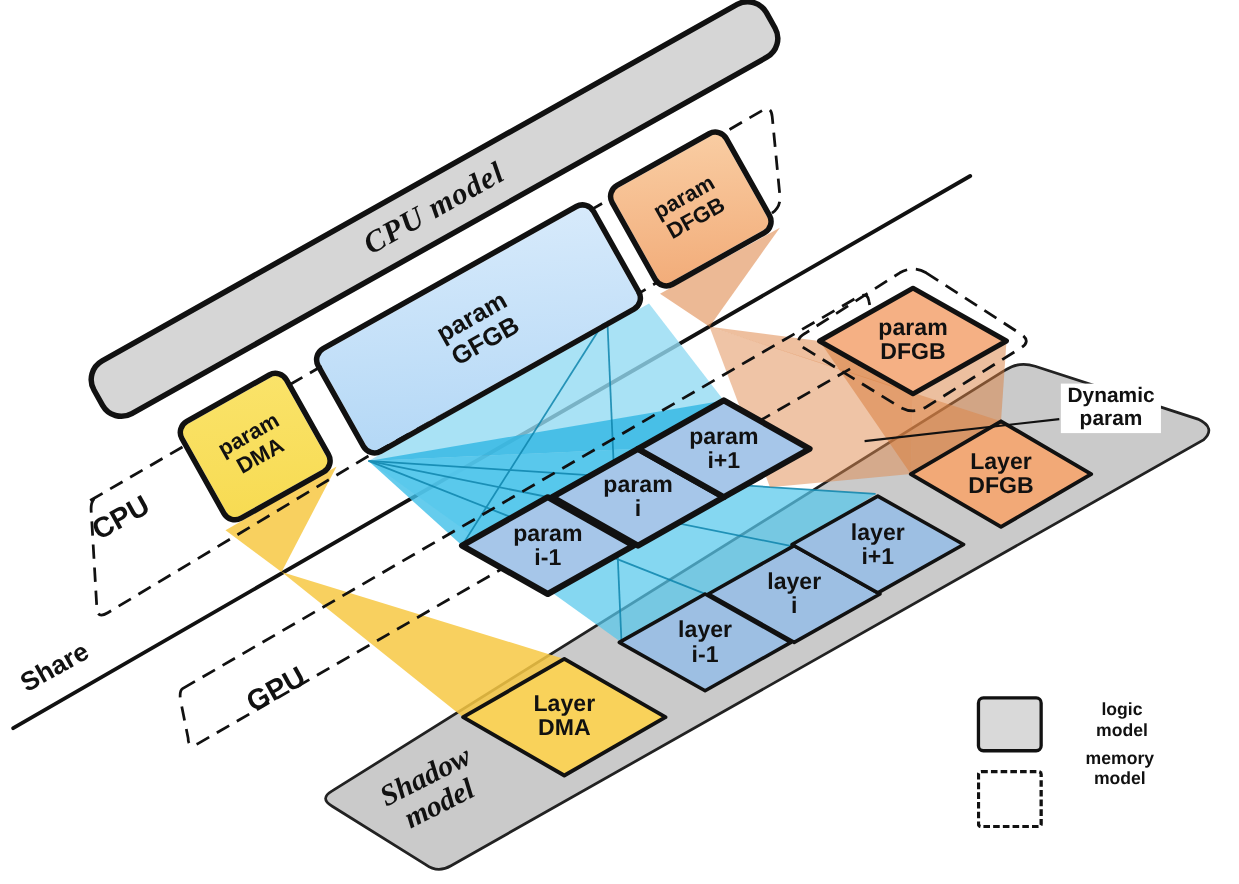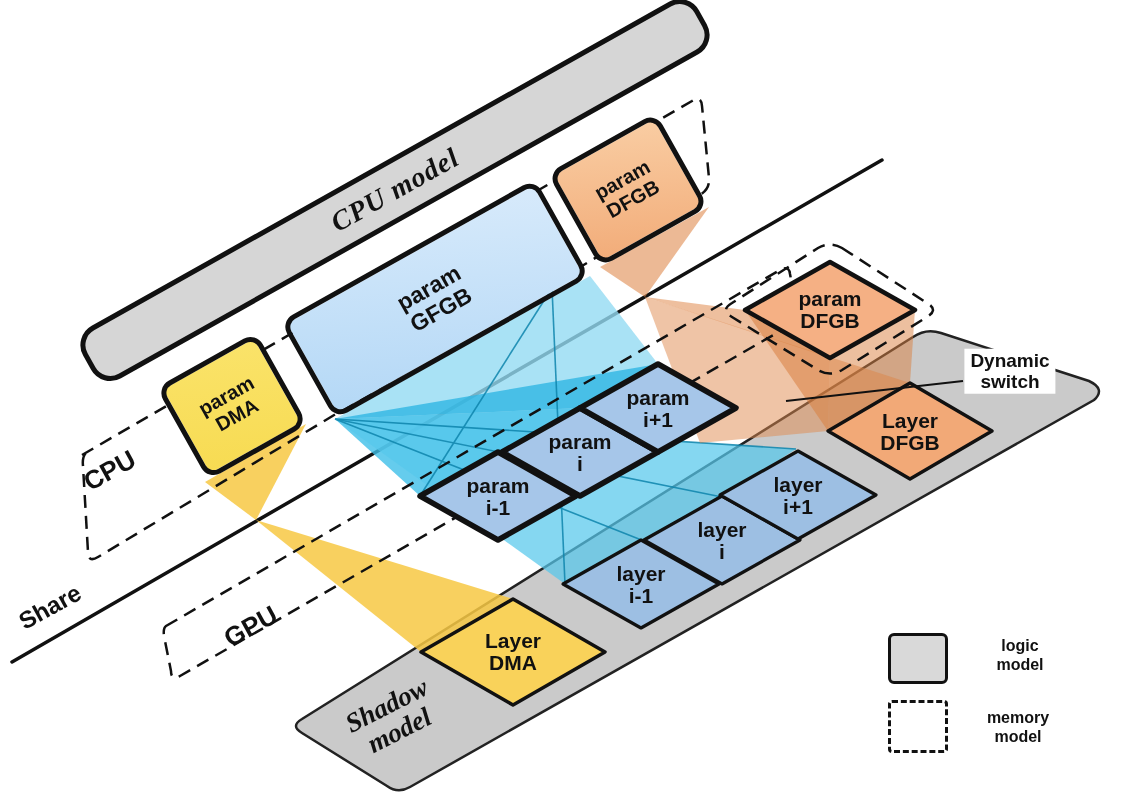--- a/index.html
+++ b/index.html
@@ -123,22 +123,22 @@
   <div class="lbl ground" style="left:798px;top:496px">layer
 i+1</div>
   <div class="lbl ground" style="left:513px;top:652px">Layer
 DMA</div>
   <div class="lbl ground" style="left:910px;top:432px">Layer
 DFGB</div>
   <div class="lbl ground" style="left:830px;top:310px">param
 DFGB</div>
 
   <div class="lbl" id="dyn-switch" style="left:1010px;top:371px">Dynamic
-switch</div>
+param</div>
 
   <div class="legend-swatch" id="legend-logic-swatch"></div>
   <div class="lbl legendlbl" style="left:1020px;top:656px">logic
 model</div>
   <div class="legend-swatch" id="legend-memory-swatch"></div>
-  <div class="lbl legendlbl" style="left:1018px;top:728px">memory
+  <div class="lbl legendlbl" style="left:1018px;top:700px">memory
 model</div>
 
 </div>
 
 </body></html>

